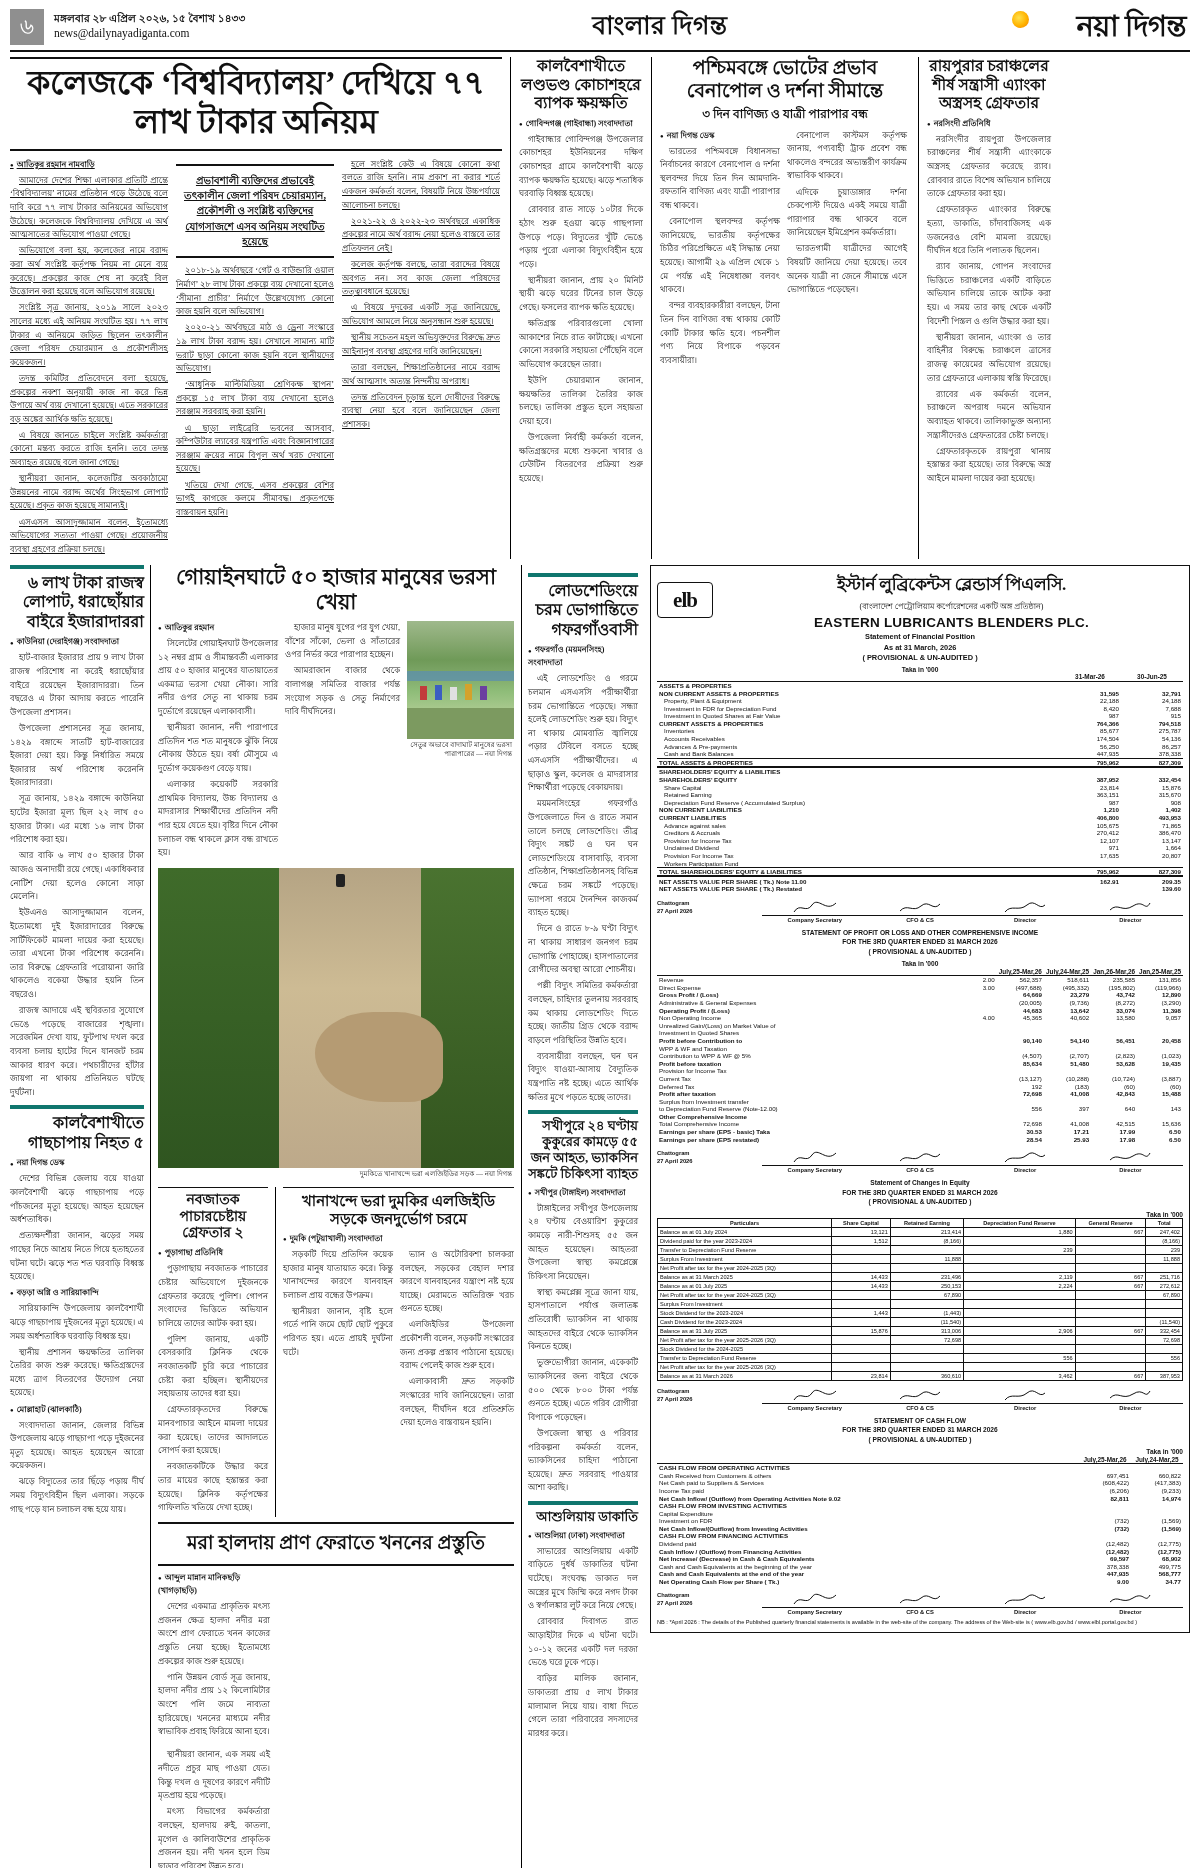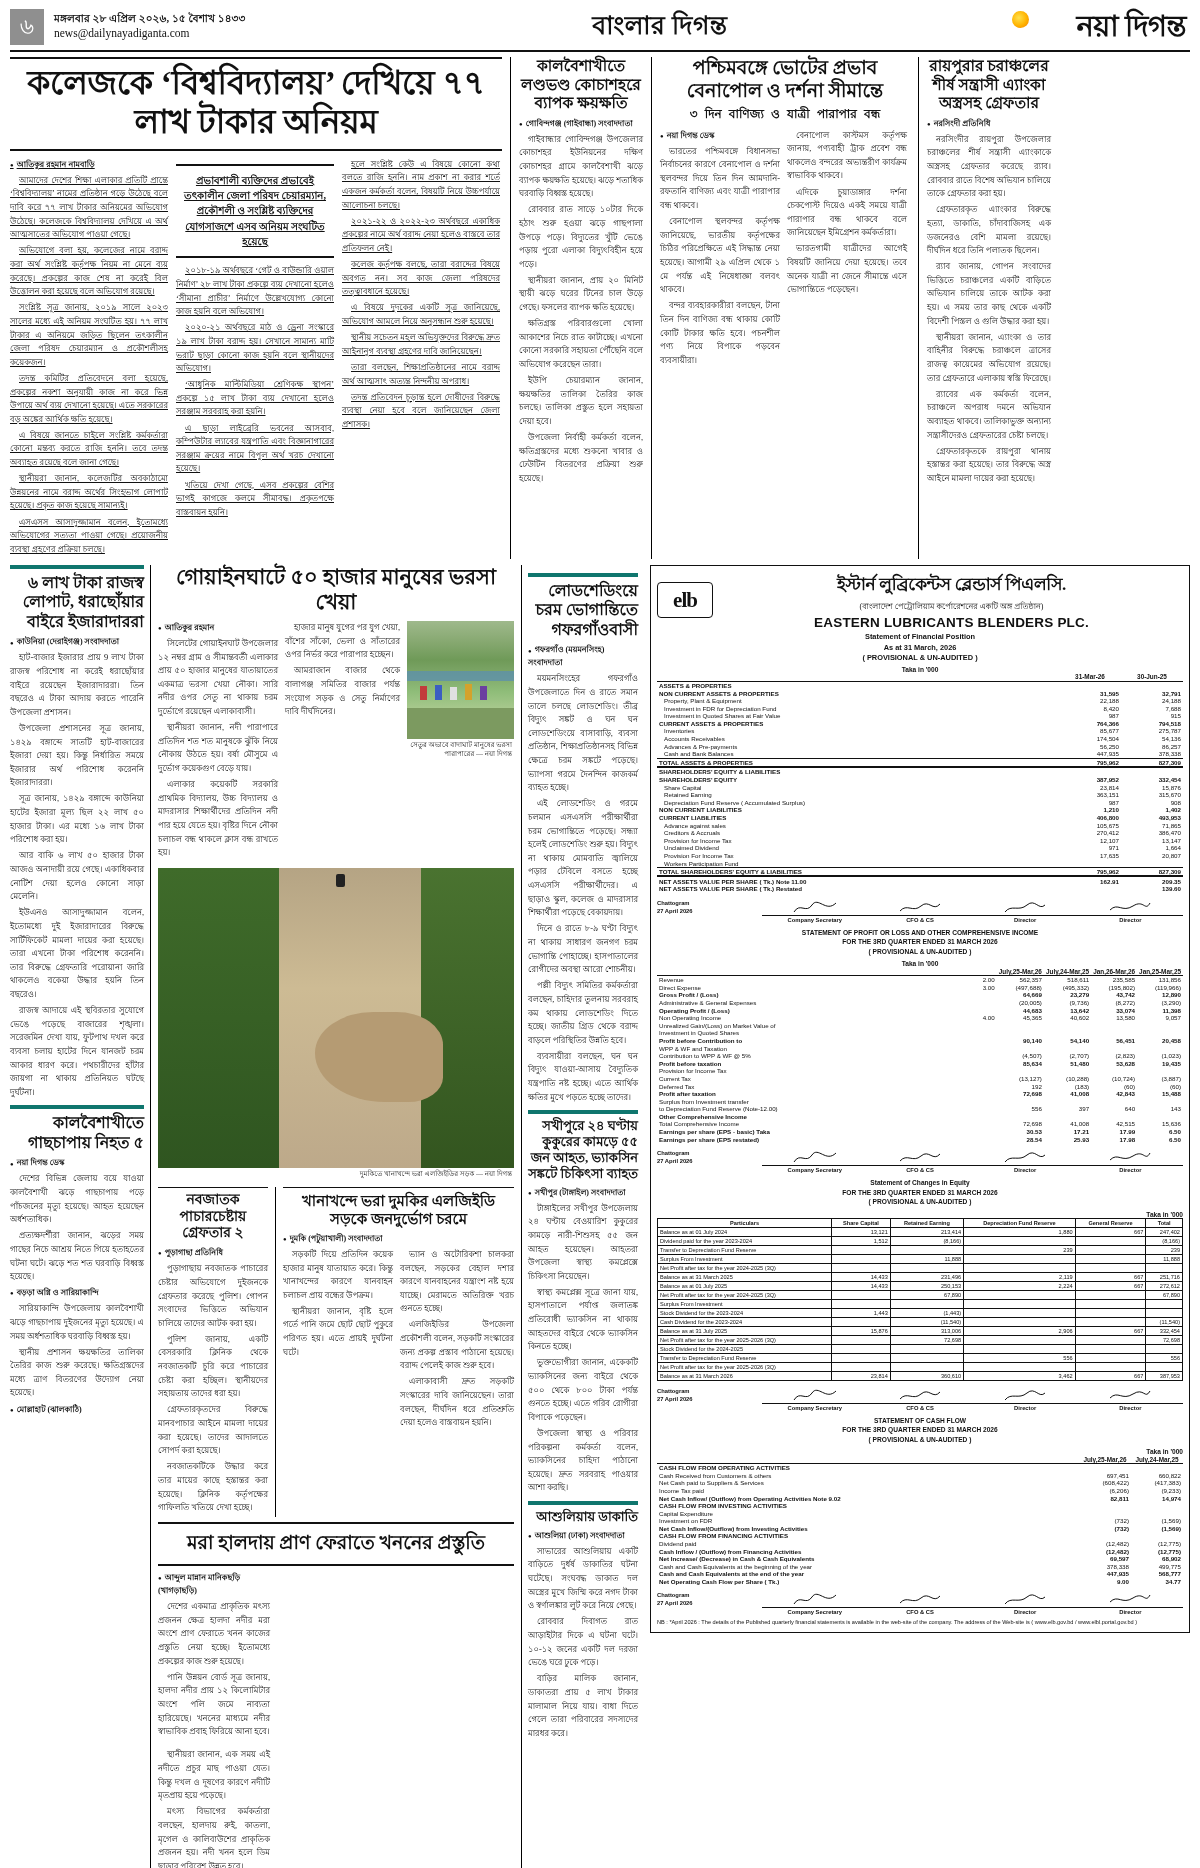--- a/index.html
+++ b/index.html
@@ -46,21 +46,21 @@
                font-size:10.2px; font-weight:bold; line-height:1.5; text-align:center; }
 
   
   .colsep { width:1px; background:#000; align-self:stretch; }
 
   
   .topcols { display:flex; flex:1; gap:8px; }
   .tcol { width:124px; }
   .hl-c { font-size:15.5px; font-weight:bold; line-height:1.2; text-align:center; margin-bottom:4px; }
   .hl-b { font-size:19px; font-weight:bold; line-height:1.2; text-align:center; }
-  .sub-b { font-size:12px; font-weight:bold; text-align:center; margin-top:2px; margin-bottom:4px;font-family:Liberation Mono, monospace; }
+  .sub-b { font-size:12px; font-weight:bold; text-align:center; margin-top:2px; margin-bottom:4px; }
 
   
   .midwrap { display:flex; margin-top:6px; }
   .leftstack { width:140px; padding-right:6px; }
   .hl-small { font-size:16px; font-weight:bold; line-height:1.22; text-align:right; border-top:4px solid #0f766e;
               padding-top:4px; margin-bottom:4px; }
   .photo { width:100%; background:#cfd8c8; position:relative; overflow:hidden; }
   .caption { font-size:7px; text-align:right; padding:1.5px 2px 3px 0; line-height:1.3; }
 
   
@@ -254,20 +254,24 @@
       <div class="body-text bn">
         <p>দেশের বিভিন্ন জেলায় বয়ে যাওয়া কালবৈশাখী ঝড়ে গাছচাপায় পড়ে পাঁচজনের মৃত্যু হয়েছে। আহত হয়েছেন অর্ধশতাধিক।</p>
         <p>প্রত্যক্ষদর্শীরা জানান, ঝড়ের সময় গাছের নিচে আশ্রয় নিতে গিয়ে হতাহতের ঘটনা ঘটে। ঝড়ে শত শত ঘরবাড়ি বিধ্বস্ত হয়েছে।</p>
       </div>
       <div class="byline bn">বড়ড়া অগ্নি ও সারিয়াকান্দি</div>
       <div class="body-text bn">
         <p>সারিয়াকান্দি উপজেলায় কালবৈশাখী ঝড়ে গাছচাপায় দুইজনের মৃত্যু হয়েছে। এ সময় অর্ধশতাধিক ঘরবাড়ি বিধ্বস্ত হয়।</p>
         <p>স্থানীয় প্রশাসন ক্ষয়ক্ষতির তালিকা তৈরির কাজ শুরু করেছে। ক্ষতিগ্রস্তদের মধ্যে ত্রাণ বিতরণের উদ্যোগ নেয়া হয়েছে।</p>
       </div>
       <div class="byline bn">মোল্লাহাট (ঝালকাঠি)</div>
+      <div class="body-text bn">
+        <p>সংবাদদাতা জানান, জেলার বিভিন্ন উপজেলায় ঝড়ে গাছচাপা পড়ে দুইজনের মৃত্যু হয়েছে। আহত হয়েছেন আরো কয়েকজন।</p>
+        <p>ঝড়ে বিদ্যুতের তার ছিঁড়ে পড়ায় দীর্ঘ সময় বিদ্যুৎবিহীন ছিল এলাকা। সড়কে গাছ পড়ে যান চলাচল বন্ধ হয়ে যায়।</p>
+      </div>
     </div>
 
     <div class="colsep"></div>
 
     <div style="width:370px; padding:0 7px;">
       <div class="headline-box bn">গোয়াইনঘাটে ৫০ হাজার মানুষের ভরসা খেয়া</div>
       <div style="display:flex; gap:7px; margin-top:5px;">
         <div style="width:120px;">
           <div class="byline bn">আতিকুর রহমান</div>
           <div class="body-text bn">
@@ -361,22 +365,22 @@
         </div>
       </div>
     </div>
 
     <div class="colsep"></div>
 
     <div style="width:122px; padding:8px 6px;">
       <div class="hl-small bn">লোডশেডিংয়ে চরম ভোগান্তিতে গফরগাঁওবাসী</div>
       <div class="byline bn">গফরগাঁও (ময়মনসিংহ) সংবাদদাতা</div>
       <div class="body-text bn">
+        <p>এই লোডশেডিং ও গরমে চলমান এসএসসি পরীক্ষার্থীরা চরম ভোগান্তিতে পড়েছে। সন্ধ্যা হলেই লোডশেডিং শুরু হয়। বিদ্যুৎ না থাকায় মোমবাতি জ্বালিয়ে পড়ার টেবিলে বসতে হচ্ছে এসএসসি পরীক্ষার্থীদের। এ ছাড়াও স্কুল, কলেজ ও মাদরাসার শিক্ষার্থীরা পড়েছে বেকায়দায়।</p>
         <p>ময়মনসিংহের গফরগাঁও উপজেলাতে দিন ও রাতে সমান তালে চলছে লোডশেডিং। তীব্র বিদ্যুৎ সঙ্কট ও ঘন ঘন লোডশেডিংয়ে বাসাবাড়ি, ব্যবসা প্রতিষ্ঠান, শিক্ষাপ্রতিষ্ঠানসহ বিভিন্ন ক্ষেত্রে চরম সঙ্কটে পড়েছে। ভ্যাপসা গরমে দৈনন্দিন কাজকর্ম ব্যাহত হচ্ছে।</p>
-        <p>এই লোডশেডিং ও গরমে চলমান এসএসসি পরীক্ষার্থীরা চরম ভোগান্তিতে পড়েছে। সন্ধ্যা হলেই লোডশেডিং শুরু হয়। বিদ্যুৎ না থাকায় মোমবাতি জ্বালিয়ে পড়ার টেবিলে বসতে হচ্ছে এসএসসি পরীক্ষার্থীদের। এ ছাড়াও স্কুল, কলেজ ও মাদরাসার শিক্ষার্থীরা পড়েছে বেকায়দায়।</p>
         <p>দিনে ও রাতে ৮-৯ ঘণ্টা বিদ্যুৎ না থাকায় সাধারণ জনগণ চরম ভোগান্তি পোহাচ্ছে। হাসপাতালের রোগীদের অবস্থা আরো শোচনীয়।</p>
         <p>পল্লী বিদ্যুৎ সমিতির কর্মকর্তারা বলছেন, চাহিদার তুলনায় সরবরাহ কম থাকায় লোডশেডিং দিতে হচ্ছে। জাতীয় গ্রিড থেকে বরাদ্দ বাড়লে পরিস্থিতির উন্নতি হবে।</p>
         <p>ব্যবসায়ীরা বলছেন, ঘন ঘন বিদ্যুৎ যাওয়া-আসায় বৈদ্যুতিক যন্ত্রপাতি নষ্ট হচ্ছে। এতে আর্থিক ক্ষতির মুখে পড়তে হচ্ছে তাদের।</p>
       </div>
 
       <div class="hl-small bn" style="margin-top:6px;font-size:13px;">সখীপুরে ২৪ ঘণ্টায় কুকুরের কামড়ে ৫৫ জন আহত, ভ্যাকসিন সঙ্কটে চিকিৎসা ব্যাহত</div>
       <div class="byline bn">সখীপুর (টাঙ্গাইল) সংবাদদাতা</div>
       <div class="body-text bn">
         <p>টাঙ্গাইলের সখীপুর উপজেলায় ২৪ ঘণ্টায় বেওয়ারিশ কুকুরের কামড়ে নারী-শিশুসহ ৫৫ জন আহত হয়েছেন। আহতরা উপজেলা স্বাস্থ্য কমপ্লেক্সে চিকিৎসা নিয়েছেন।</p>
         <p>স্বাস্থ্য কমপ্লেক্স সূত্রে জানা যায়, হাসপাতালে পর্যাপ্ত জলাতঙ্ক প্রতিরোধী ভ্যাকসিন না থাকায় আহতদের বাইরে থেকে ভ্যাকসিন কিনতে হচ্ছে।</p>

